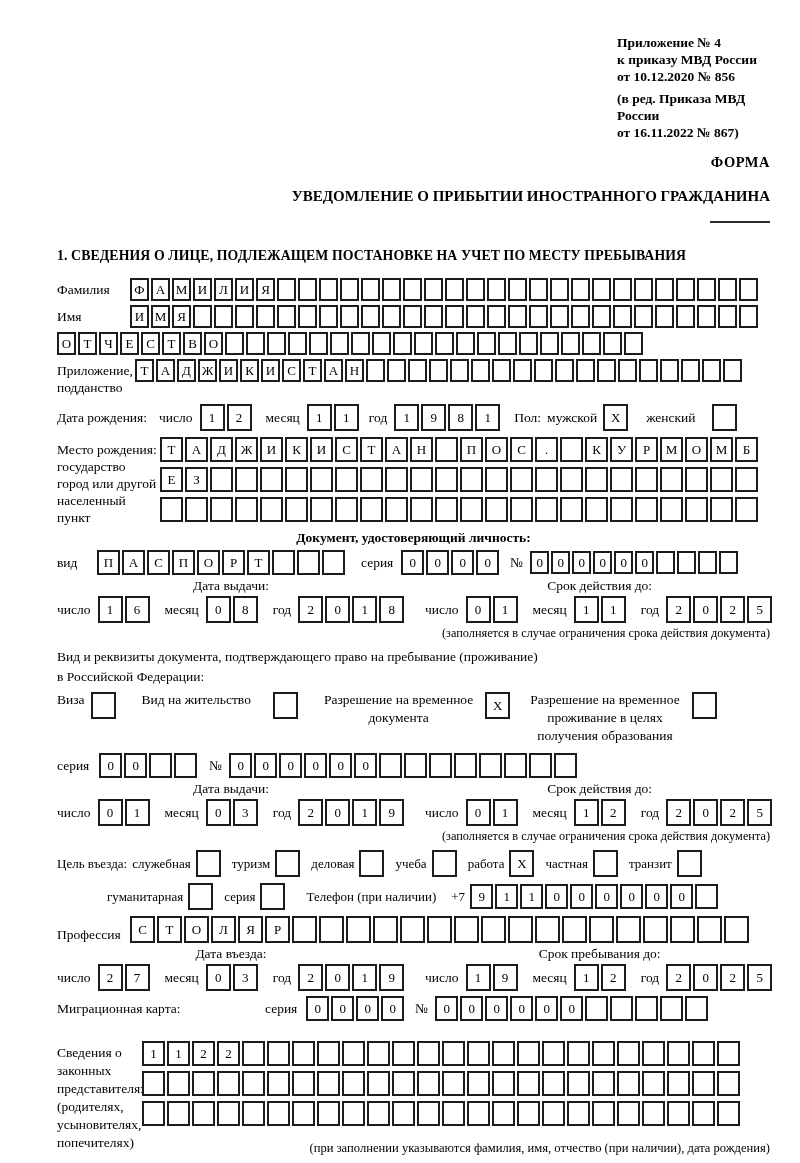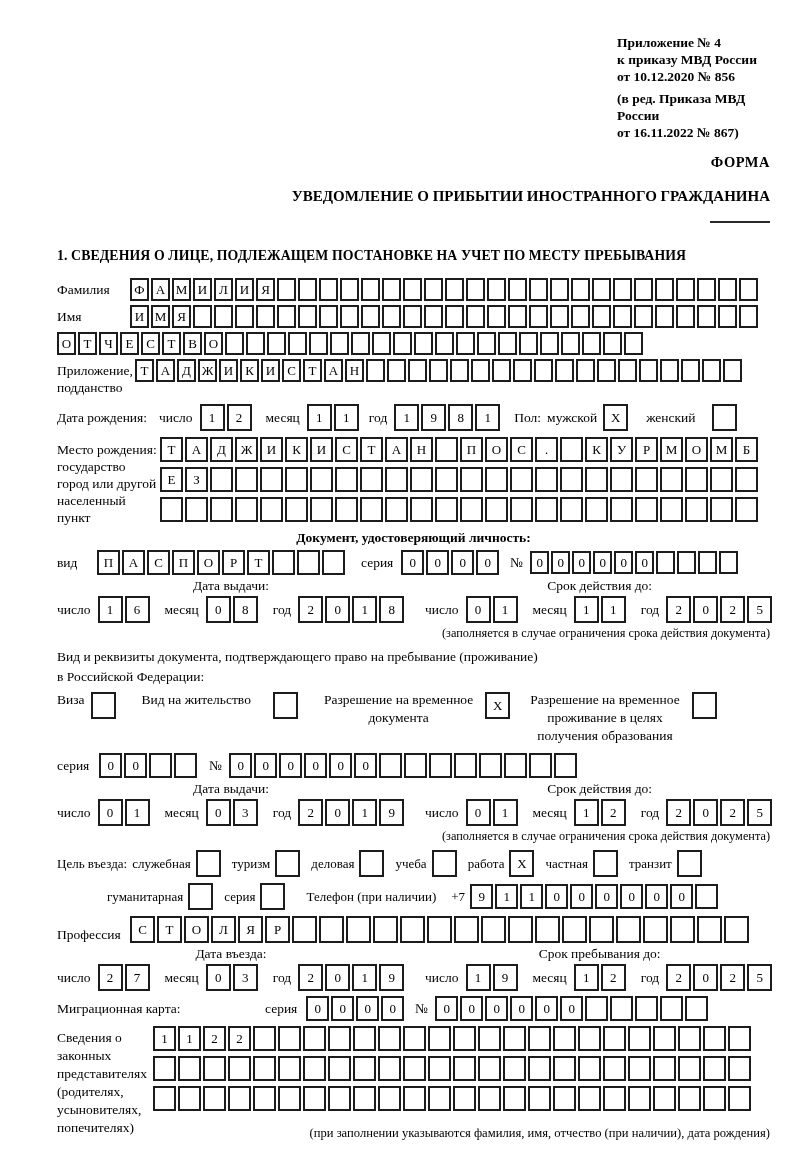--- a/index.html
+++ b/index.html
@@ -696,21 +696,21 @@
         <span class="cell">0</span>
         <span class="cell">0</span>
         <span class="cell"></span>
         <span class="cell"></span>
         <span class="cell"></span>
         <span class="cell"></span>
         <span class="cell"></span>
       </span>
   </div>
 
-  <div class="frow" style="margin-top:5px;gap:11px;">
+  <div class="frow" style="margin-top:20px;">
     <span class="flabel w85" style="line-height:18px;">
       <span>Сведения о</span><br>
       <span>законных</span><br>
       <span>представителях</span><br>
       <span>(родителях,</span><br>
       <span>усыновителях,</span><br>
       <span>попечителях)</span>
     </span>
     <span class="cellcol">
       <span class="cells c-md">

